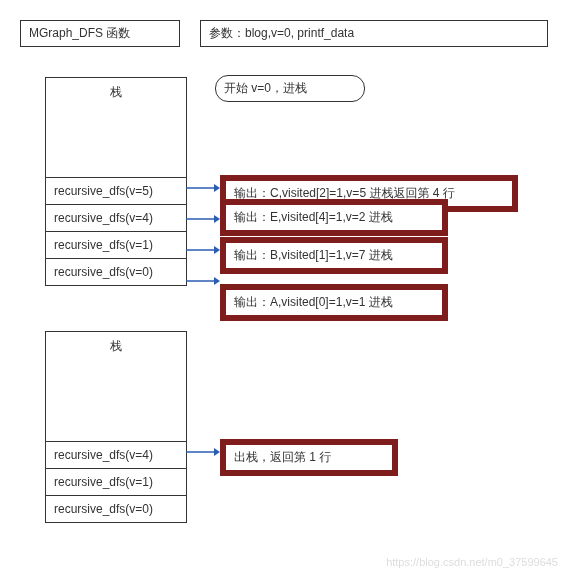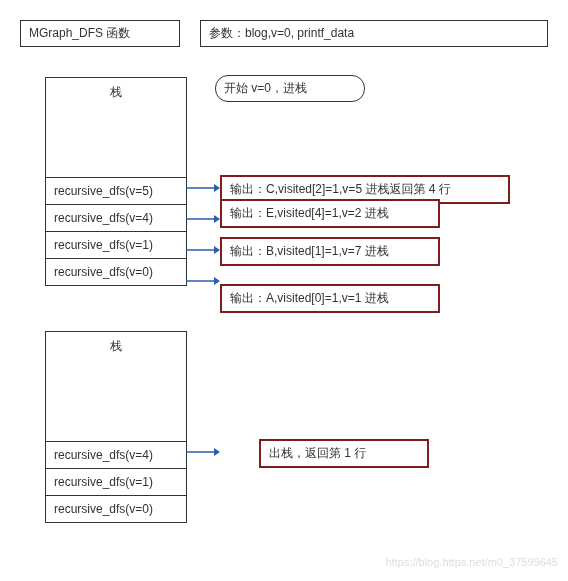--- a/index.html
+++ b/index.html
@@ -49,21 +49,21 @@
   }
   .stack-empty {
     height: 70px;
   }
   .stack-item {
     border-top: 1px solid #333;
     padding: 6px 8px;
   }
   .output-box {
     position: absolute;
-    border: 2px solid #7f1d1d;
+    border: 6px solid #7f1d1d;
     padding: 4px 8px;
     background: #fff;
     font-size: 12px;
   }
   .arrow {
     position: absolute;
     height: 1px;
   }
   .arrow svg { display: block; }
   .watermark {
@@ -150,18 +150,18 @@
     <div class="stack-item">recursive_dfs(v=1)</div>
     <div class="stack-item">recursive_dfs(v=0)</div>
   </div>
 
   <div class="arrow" style="left:166px; top:115px;">
     <svg width="34" height="12">
         <line x1="0" y1="6" x2="28" y2="6" stroke="#2a5db0" stroke-width="1.5"></line>
         <polygon points="28,2 34,6 28,10" fill="#2a5db0"></polygon>
       </svg>
   </div>
-  <div class="output-box" style="left:200px; top:108px; width:150px;margin-left:39px;">
+  <div class="output-box" style="left:200px; top:108px; width:150px;">
     <span>出栈，返回第 1 行</span>
   </div>
 </div>
 
-<div class="watermark">https://blog.https.net/m0_37599645</div>
+<div class="watermark">https://blog.csdn.net/m0_37599645</div>
 
 </body></html>

